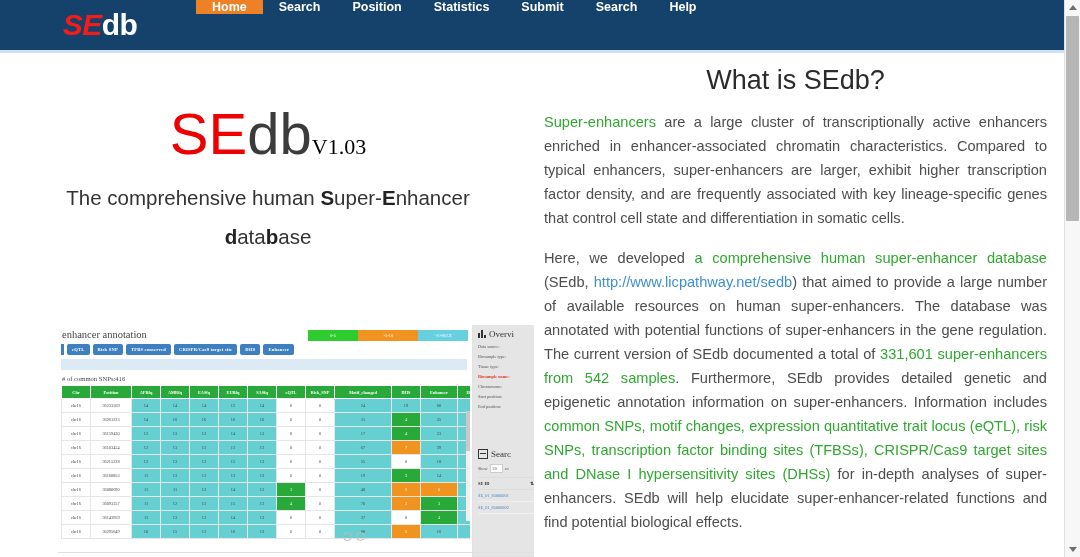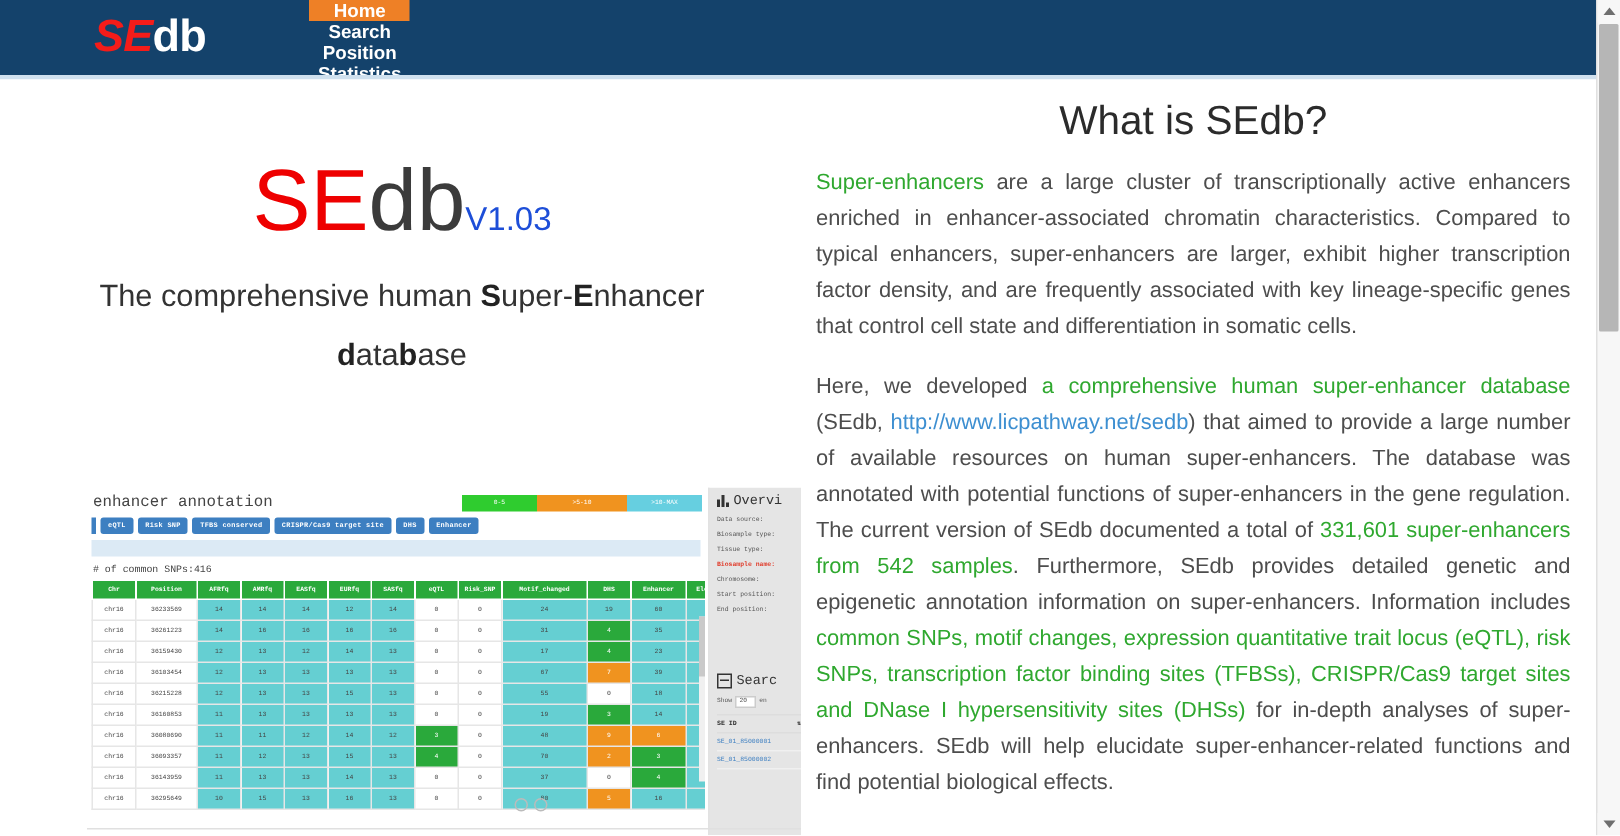--- a/index.html
+++ b/index.html
@@ -18,21 +18,21 @@
     background: #14426b;
     display: flex; align-items: stretch;
   }
   .nav-logo {
     width: 196px; display: flex; align-items: center; justify-content: center;
     font-size: 30px; font-weight: bold; letter-spacing: -0.5px;
     padding-left: 4px; box-sizing: border-box;
   }
   .nav-logo .se { color: #f41c19; font-style: italic; font-weight: 800; }
   .nav-logo .db { color: #ffffff; font-weight: 800; }
-  .nav-items { display: flex; align-items: center; flex-direction: column; }
+  .nav-items { display: flex; align-items: flex-start; }
   .nav-item {
     display: flex; align-items: center; justify-content: center;
     padding: 0 16px;
     color: #ffffff; font-size: 12.5px; font-weight: bold;
     white-space: nowrap; cursor: pointer;
   }
   .nav-item.active { background: #ee8026; }
   .caret {
     display: inline-block; margin-left: 5px;
     width: 0; height: 0;
@@ -56,34 +56,34 @@
   .right-col { width: 529px; position: relative; padding: 0 18px 0 8px; box-sizing: border-box; }
 
   
   .hero-title {
     margin-top: 52px; text-align: center;
     font-size: 58px; font-weight: normal; line-height: 1;
     white-space: nowrap;
   }
   .hero-title .se { color: #ee0000; }
   .hero-title .db { color: #3b3b3b; }
-  .hero-title .ver { color: #1d4ed8; font-size: 22px; vertical-align: baseline; }
+  .hero-title .ver { color: #000000; font-size: 22px; vertical-align: baseline; font-family: Liberation Serif, serif; }
   .hero-sub {
     margin: 16px auto 0; width: 470px; text-align: center;
     font-size: 20.5px; color: #333333; line-height: 1.9;
   }
   .hero-sub b { font-weight: bold; color: #222; }
 
   
   .shot {
     position: absolute; left: 58px; top: 272px;
     width: 476px; height: 232px;
     background: #ffffff;
     overflow: hidden;
-    font-family: Liberation Mono, monospace;
+    font-family: Liberation Serif, serif;
   }
   .shot-main { position: absolute; left: 0; top: 0; width: 412px; height: 232px; overflow: hidden; }
   .shot-heading { font-size: 10.5px; color: #444; padding: 4px 0 4px 4px; }
   .tabbar { display: flex; gap: 3px; align-items: center; padding-left: 3px; }
   .tab-mark { width: 3px; height: 11px; background: #3d7fc1; }
   .tab {
     background: #3d7fc1; color: #fff;
     font-size: 4.6px; font-weight: bold;
     padding: 3px 5px; border-radius: 2px; white-space: nowrap;
     letter-spacing: .2px;

